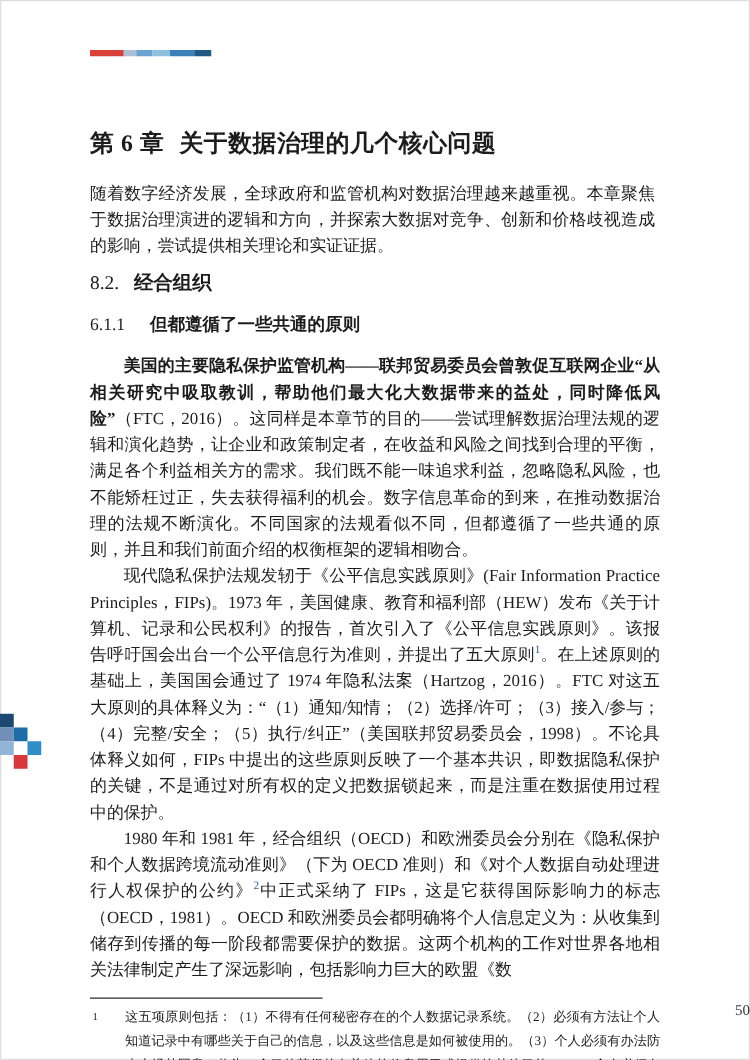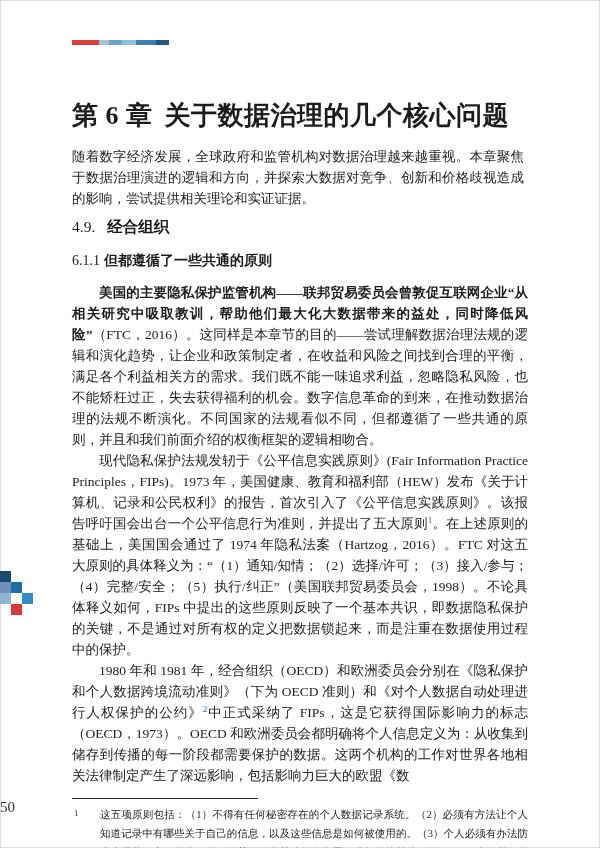--- a/index.html
+++ b/index.html
@@ -7,40 +7,40 @@
     position:relative; width:600px; height:848px; margin:0 auto;
     background:#ffffff; box-shadow: inset 0 0 0 1px #dedede;
     font-family:"Liberation Serif","DejaVu Serif",serif;
     color:#1c1c1c; overflow:hidden;
   }
   .content { position:absolute; left:72px; right:72px; top:40px; }
 
   .accent-bar { display:flex; height:5px; width:97px; margin:0 0 56px 0; }
   .bar-seg { height:100%; }
 
-  .chapter-title { font-size:26px; font-weight:bold; margin:0 0 15px 0; line-height:30px; letter-spacing:0.5px; }
+  .chapter-title { font-size:19px; font-weight:bold; margin:0 0 15px 0; line-height:30px; letter-spacing:0.5px; }
   .chapter-title .title-text { margin-left:12px; }
 
-  .intro { font-size:13.5px; line-height:21px; text-align:justify; margin:0 4px 6px 0; }
+  .intro { font-size:13.5px; line-height:21px; text-align:justify; margin:0 4px 6px 0;font-family:Liberation Mono, monospace; }
 
   .h2 { font-size:15.5px; line-height:23px; margin:0 0 13px 0; font-weight:bold; }
   .h2 .sec-num { font-weight:normal; margin-right:12px; }
   .h3 { font-size:14px; line-height:20px; margin:0 0 11px 0; font-weight:bold; }
-  .h3 .sec-num { font-weight:normal; margin-right:4px; }
+  .h3 .sec-num { font-weight:normal; margin-right:20px; }
 
   .para { font-size:13.5px; line-height:21px; text-align:justify; text-indent:2em; margin:0; }
   .lead-bold { font-weight:bold; }
 
   .fn-ref { font-size:9px; vertical-align:super; line-height:0; text-decoration:none; cursor:pointer; }
 
   .fn-rule { width:186px; border:none; border-top:1px solid #2a2a2a; margin:12px 0 6px 0; }
   .footnote { position:relative; font-size:10.5px; line-height:19px; text-align:justify; padding-left:28px; margin:0; }
   .fn-marker { position:absolute; left:2px; top:-1px; font-size:8.5px; }
 
-  .page-number { position:absolute; bottom:32px; left:0; right:0; text-align:left; font-size:15px; color:#333; }
+  .page-number { position:absolute; bottom:32px; left:0; right:0; text-align:right; font-size:12px; color:#333; }
 
   .pixel-decoration { position:absolute; left:0; top:571px; width:34px; height:46px; }
   .px-sq { position:absolute; width:11px; height:11px; }
 </style>
 </head>
 <body>
 
 <div class="page">
 
   <div class="pixel-decoration">
@@ -60,29 +60,29 @@
         <div class="bar-seg" style="width: 13px; background: rgb(106, 163, 207);"></div>
         <div class="bar-seg" style="width: 14px; background: rgb(140, 192, 221);"></div>
         <div class="bar-seg" style="width: 20px; background: rgb(58, 127, 181);"></div>
         <div class="bar-seg" style="width: 13px; background: rgb(32, 90, 132);"></div>
       </div>
 
     <h1 class="chapter-title"><span>第 6 章</span><span class="title-text">关于数据治理的几个核心问题</span></h1>
 
     <p class="intro">随着数字经济发展，全球政府和监管机构对数据治理越来越重视。本章聚焦于数据治理演进的逻辑和方向，并探索大数据对竞争、创新和价格歧视造成的影响，尝试提供相关理论和实证证据。</p>
 
-    <h2 class="h2"><span class="sec-num">4.9.</span><span>经合组织</span></h2>
+    <h2 class="h2"><span class="sec-num">8.2.</span><span>经合组织</span></h2>
 
     <h3 class="h3"><span class="sec-num">6.1.1</span><span>但都遵循了一些共通的原则</span></h3>
 
     <p class="para"><span class="lead-bold">美国的主要隐私保护监管机构——联邦贸易委员会曾敦促互联网企业“从相关研究中吸取教训，帮助他们最大化大数据带来的益处，同时降低风险”</span><span>（FTC，2016）。这同样是本章节的目的——尝试理解数据治理法规的逻辑和演化趋势，让企业和政策制定者，在收益和风险之间找到合理的平衡，满足各个利益相关方的需求。我们既不能一味追求利益，忽略隐私风险，也不能矫枉过正，失去获得福利的机会。数字信息革命的到来，在推动数据治理的法规不断演化。不同国家的法规看似不同，但都遵循了一些共通的原则，并且和我们前面介绍的权衡框架的逻辑相吻合。</span></p>
 
     <p class="para"><span>现代隐私保护法规发轫于《公平信息实践原则》(Fair Information Practice Principles，FIPs)。1973 年，美国健康、教育和福利部（HEW）发布《关于计算机、记录和公民权利》的报告，首次引入了《公平信息实践原则》。该报告呼吁国会出台一个公平信息行为准则，并提出了五大原则</span><sup class="fn-ref" style="color: rgb(42, 95, 165);">1</sup><span>。在上述原则的基础上，美国国会通过了 1974 年隐私法案（Hartzog，2016）。FTC 对这五大原则的具体释义为：“（1）通知/知情；（2）选择/许可；（3）接入/参与；（4）完整/安全；（5）执行/纠正”（美国联邦贸易委员会，1998）。不论具体释义如何，FIPs 中提出的这些原则反映了一个基本共识，即数据隐私保护的关键，不是通过对所有权的定义把数据锁起来，而是注重在数据使用过程中的保护。</span></p>
 
-    <p class="para"><span>1980 年和 1981 年，经合组织（OECD）和欧洲委员会分别在《隐私保护和个人数据跨境流动准则》（下为 OECD 准则）和《对个人数据自动处理进行人权保护的公约》</span><sup class="fn-ref" style="color: rgb(42, 95, 165);">2</sup><span>中正式采纳了 FIPs，这是它获得国际影响力的标志（OECD，1973）。OECD 和欧洲委员会都明确将个人信息定义为：从收集到储存到传播的每一阶段都需要保护的数据。这两个机构的工作对世界各地相关法律制定产生了深远影响，包括影响力巨大的欧盟《数</span></p>
+    <p class="para"><span>1980 年和 1981 年，经合组织（OECD）和欧洲委员会分别在《隐私保护和个人数据跨境流动准则》（下为 OECD 准则）和《对个人数据自动处理进行人权保护的公约》</span><sup class="fn-ref" style="color: rgb(42, 95, 165);">2</sup><span>中正式采纳了 FIPs，这是它获得国际影响力的标志（OECD，1981）。OECD 和欧洲委员会都明确将个人信息定义为：从收集到储存到传播的每一阶段都需要保护的数据。这两个机构的工作对世界各地相关法律制定产生了深远影响，包括影响力巨大的欧盟《数</span></p>
 
     <hr class="fn-rule">
 
     <p class="footnote"><span class="fn-marker">1</span><span>这五项原则包括：（1）不得有任何秘密存在的个人数据记录系统。（2）必须有方法让个人知道记录中有哪些关于自己的信息，以及这些信息是如何被使用的。（3）个人必须有办法防止未经其同意，将为一个目的获得的有关他的信息用于或提供给其他目的。（4）个人必须有方法来纠正或修改关于他的可识别信息的记录。（5）任何创建、维护、使用或传播可识别个人数据记录的组织必须确保数据在其预期用途中的可靠性，并且必须采取预防措施防止数据被滥用。</span></p>
 
   </div>
 
   <div class="page-number">50</div>
 
 </div>

